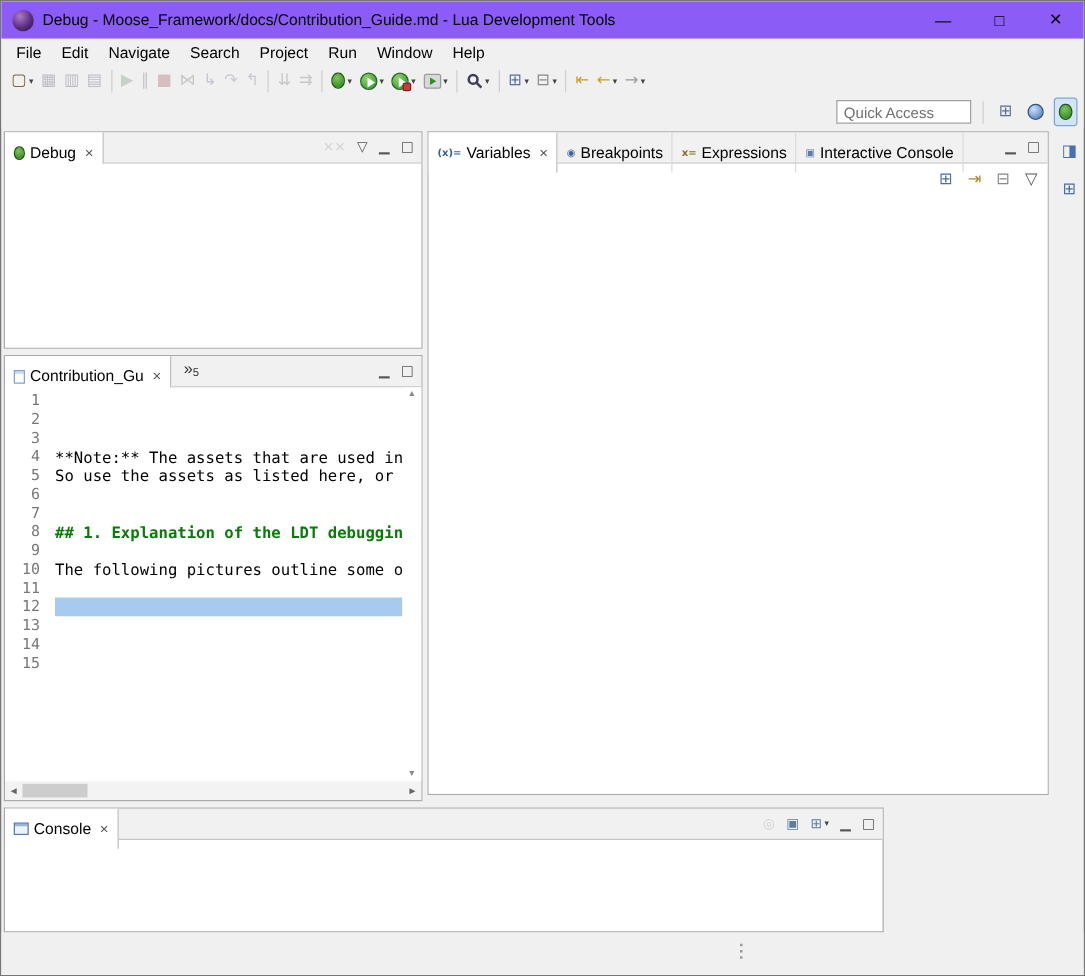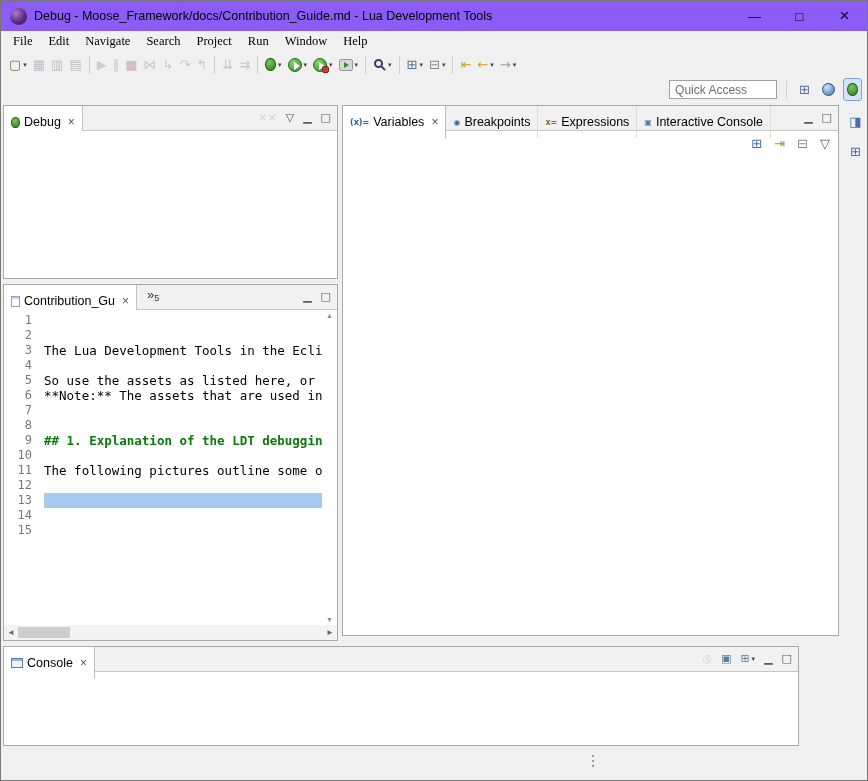--- a/index.html
+++ b/index.html
@@ -10,21 +10,21 @@
   
   .titlebar{position:absolute;left:0;top:0;right:0;height:30px;background:#8b5cf6;display:flex;align-items:center;}
   .app-icon{width:17px;height:17px;border-radius:50%;margin:0 7px 0 9px;
             background:radial-gradient(circle at 35% 30%,#b07ac8 0%,#5c2d82 55%,#2a0f45 100%);}
   .title-text{font-size:12.5px;white-space:nowrap;}
   .caption{margin-left:auto;display:flex;height:100%;}
   .cap-btn{width:45px;height:100%;display:flex;align-items:center;justify-content:center;font-size:13px;}
   .cap-btn.close{font-size:17px;}
 
   
-  .menubar{position:absolute;left:0;top:30px;right:0;height:21px;display:flex;align-items:center;padding-left:4px;background:#f0f0f0;font-family:Liberation Serif, serif;}
+  .menubar{position:absolute;left:0;top:30px;right:0;height:21px;display:flex;align-items:center;padding-left:4px;background:#f0f0f0;}
   .menu-item{padding:2px 8px;font-size:12.5px;}
   .toolbar1{position:absolute;left:0;top:51px;right:0;height:25px;display:flex;align-items:center;padding-left:5px;background:#f0f0f0;}
   .toolbar2{position:absolute;left:0;top:76px;right:0;height:25px;display:flex;align-items:center;justify-content:flex-end;padding-right:6px;background:#f0f0f0;gap:5px;}
   .tsep{width:1px;height:18px;background:#cfcfcf;margin:0 4px;flex:0 0 auto;}
   .tbtn{display:flex;align-items:center;height:21px;padding:2px 3px;border-radius:2px;flex:0 0 auto;}
   .tbtn.disabled{opacity:.5;}
   .tbtn.active{background:#d2e4f6;outline:1px solid #7ba7d7;}
   .glyph{font-size:13px;line-height:14px;font-family:"DejaVu Sans",sans-serif;}
   .ddarrow{font-size:7px;margin-left:2px;color:#444;}
   .qa{width:108px;height:19px;border:1px solid #a0a0a0;background:#fff;font-family:"Liberation Sans",sans-serif;font-size:12px;padding:1px 5px;color:#333;}
@@ -57,21 +57,21 @@
   .tab-icon{font-size:8px;font-weight:bold;font-family:"DejaVu Sans",sans-serif;}
   .tabs-holder{display:flex;align-items:stretch;}
   .view-toolbar{margin-left:auto;display:flex;align-items:center;padding-right:3px;gap:3px;}
   .view-toolbar .glyph{font-size:11px;}
   .view-content{position:absolute;left:0;right:0;bottom:0;top:25px;background:#fff;}
   .sub-toolbar{height:26px;display:flex;align-items:center;justify-content:flex-end;gap:6px;padding-right:5px;background:#fff;}
 
   .debug-panel{left:2px;top:104px;width:335px;height:174px;}
   .vars-panel{left:341px;top:104px;width:497px;height:531px;}
   .vars-panel .view-content{top:51px;}
-  .console-panel{left:2px;top:645px;width:796px;height:100px;}
+  .console-panel{left:2px;top:645px;width:704px;height:100px;}
   .side-strip{position:absolute;right:1px;top:104px;width:21px;height:200px;display:flex;flex-direction:column;align-items:center;gap:9px;padding-top:6px;}
   .side-strip .tbtn{padding:1px;}
 
   
   .editor-panel{left:2px;top:283px;width:335px;height:357px;}
   .tab-overflow{display:flex;align-items:flex-start;padding:2px 6px 0 10px;}
   .ovf-chevron{font-size:13px;color:#333;}
   .ovf-count{font-size:9px;color:#333;margin-top:6px;}
   .editor-body{position:absolute;left:0;right:0;top:25px;bottom:15px;display:flex;background:#fff;}
   .gutter{width:36px;padding:3px 8px 0 0;text-align:right;color:#787878;
@@ -293,24 +293,23 @@
           <div class="lnum">10</div>
           <div class="lnum">11</div>
           <div class="lnum">12</div>
           <div class="lnum">13</div>
           <div class="lnum">14</div>
           <div class="lnum">15</div>
         </div>
       <div class="code">
           <div class="code-line"><span></span></div>
           <div class="code-line"><span></span></div>
-          <div class="code-line"><span>The Lua Development Tools in the Ecli</span></div>
-          <div class="code-line"><span></span></div>
+          <div class="code-line"><span></span></div>
+          <div class="code-line"><span>**Note:** The assets that are used in</span></div>
           <div class="code-line"><span>So use the assets as listed here, or </span></div>
-          <div class="code-line"><span>**Note:** The assets that are used in</span></div>
           <div class="code-line"><span></span></div>
           <div class="code-line"><span></span></div>
           <div class="code-line"><span class="md-heading">## 1. Explanation of the LDT debuggin</span></div>
           <div class="code-line"><span></span></div>
           <div class="code-line"><span>The following pictures outline some o</span></div>
           <div class="code-line"><span></span></div>
           <div class="code-line current"><span></span></div>
         </div>
       <div class="vscroll">
         <span>▲</span>

